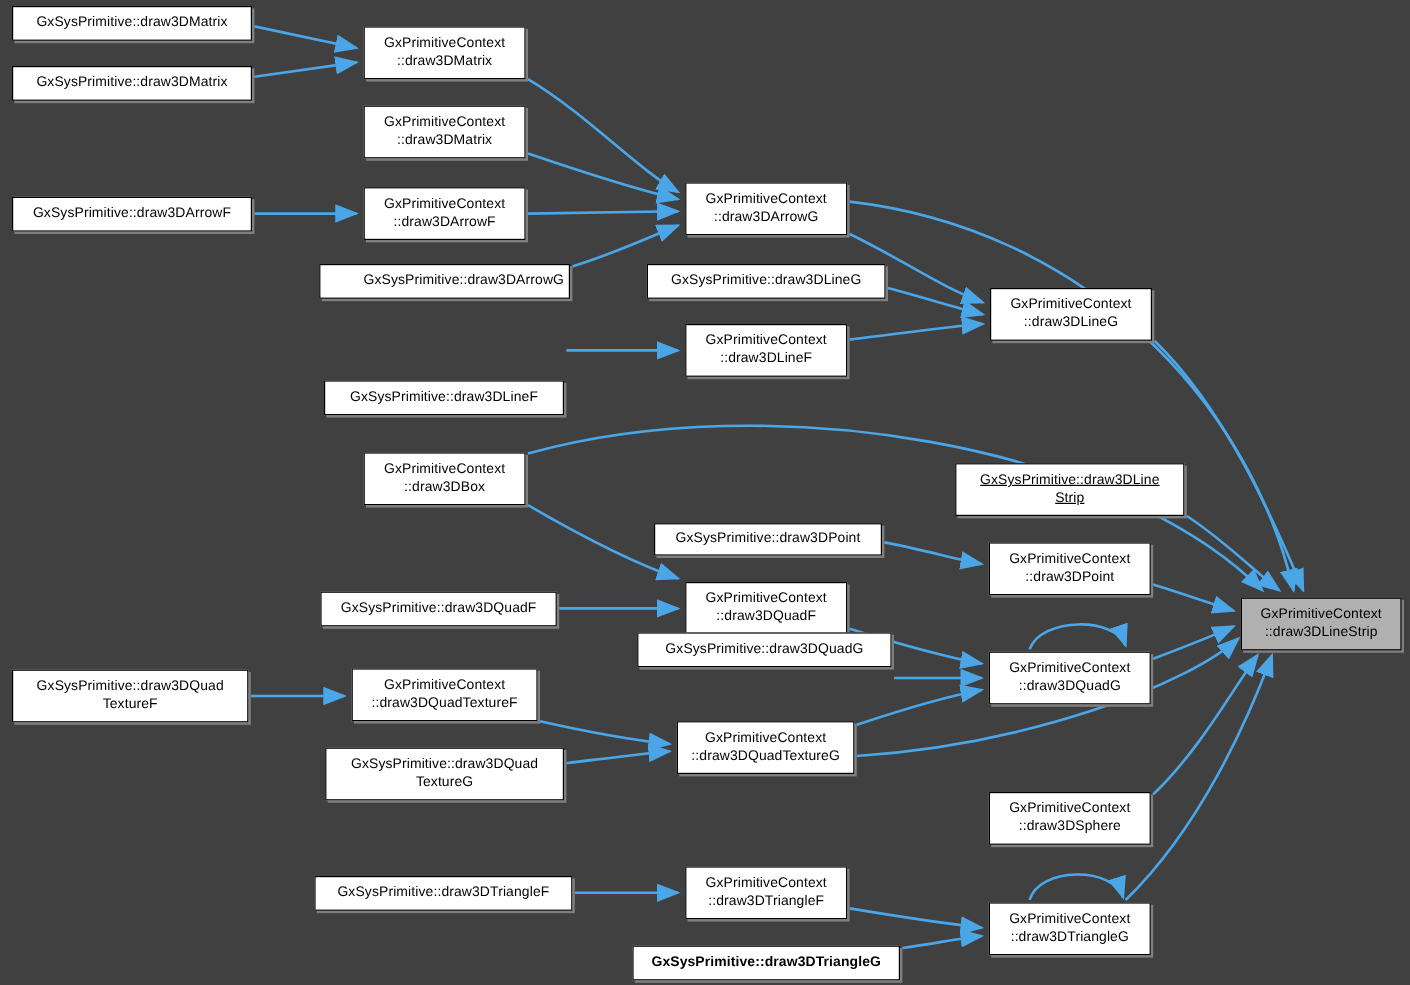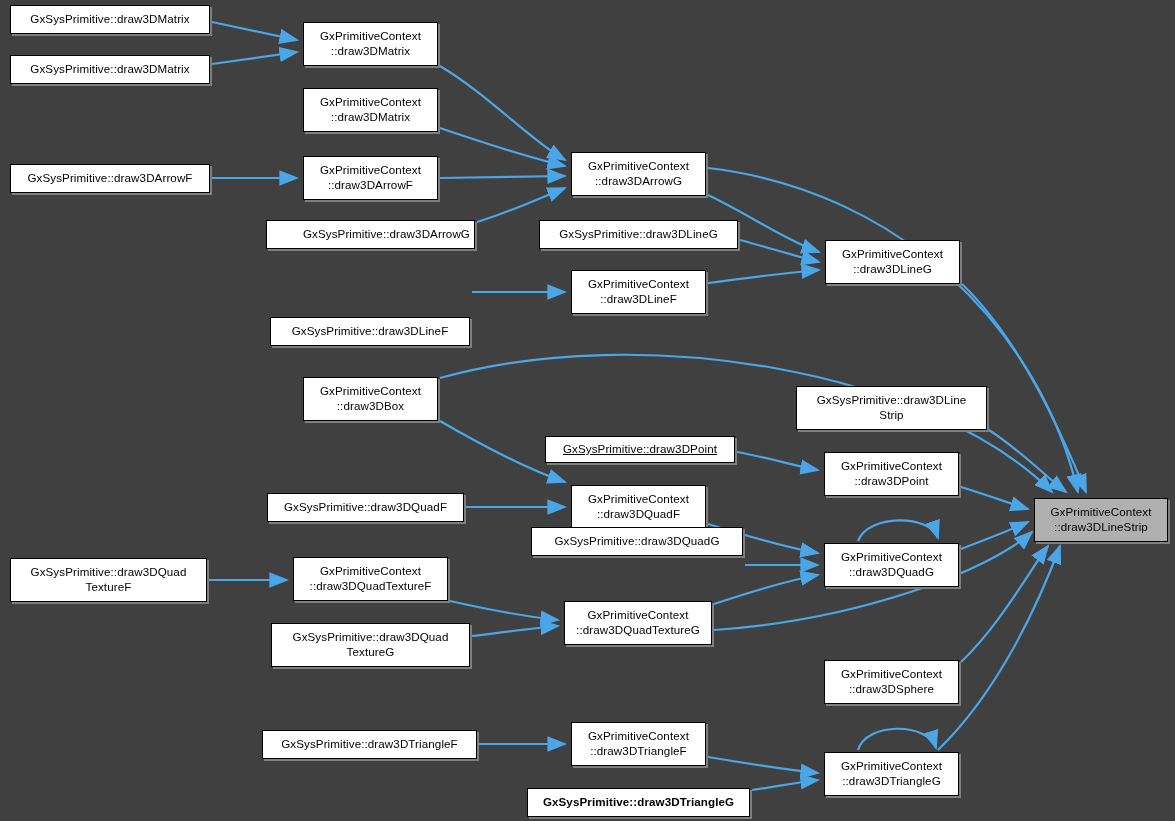--- a/index.html
+++ b/index.html
@@ -109,23 +109,23 @@
 ::draw3DArrowG</span></div>
       <div class="node-box" style="left: 266px; top: 220px; width: 209px; height: 29px; justify-content: flex-end;"><span class="node-label">GxSysPrimitive::draw3DArrowG</span></div>
       <div class="node-box" style="left: 539px; top: 220px; width: 199px; height: 29px;"><span class="node-label">GxSysPrimitive::draw3DLineG</span></div>
       <div class="node-box" style="left: 825px; top: 240px; width: 135px; height: 44px;"><span class="node-label">GxPrimitiveContext
 ::draw3DLineG</span></div>
       <div class="node-box" style="left: 270px; top: 277px; width: 200px; height: 29px; margin-top: 40px;"><span class="node-label">GxSysPrimitive::draw3DLineF</span></div>
       <div class="node-box" style="left: 571px; top: 270px; width: 135px; height: 44px;"><span class="node-label">GxPrimitiveContext
 ::draw3DLineF</span></div>
       <div class="node-box" style="left: 303px; top: 377px; width: 135px; height: 44px;"><span class="node-label">GxPrimitiveContext
 ::draw3DBox</span></div>
-      <div class="node-box" style="left: 796px; top: 386px; width: 191px; height: 44px;"><span class="node-label">GxSysPrimitive::draw3DLine
+      <div class="node-box" style="left: 796px; top: 386px; width: 191px; height: 44px; text-decoration: underline;"><span class="node-label">GxSysPrimitive::draw3DLine
 Strip</span></div>
-      <div class="node-box" style="left: 545px; top: 436px; width: 190px; height: 27px; text-decoration: underline;"><span class="node-label">GxSysPrimitive::draw3DPoint</span></div>
+      <div class="node-box" style="left: 545px; top: 436px; width: 190px; height: 27px;"><span class="node-label">GxSysPrimitive::draw3DPoint</span></div>
       <div class="node-box" style="left: 824px; top: 452px; width: 135px; height: 44px;"><span class="node-label">GxPrimitiveContext
 ::draw3DPoint</span></div>
       <div class="node-box" style="left: 267px; top: 493px; width: 197px; height: 29px;"><span class="node-label">GxSysPrimitive::draw3DQuadF</span></div>
       <div class="node-box" style="left: 571px; top: 485px; width: 135px; height: 44px;"><span class="node-label">GxPrimitiveContext
 ::draw3DQuadF</span></div>
       <div class="node-box highlight" style="left: 1034px; top: 498px; width: 134px; height: 44px; background: rgb(176, 176, 176);"><span class="node-label">GxPrimitiveContext
 ::draw3DLineStrip</span></div>
       <div class="node-box" style="left: 10px; top: 558px; width: 197px; height: 44px;"><span class="node-label">GxSysPrimitive::draw3DQuad
 TextureF</span></div>
       <div class="node-box" style="left: 293px; top: 557px; width: 155px; height: 44px;"><span class="node-label">GxPrimitiveContext

